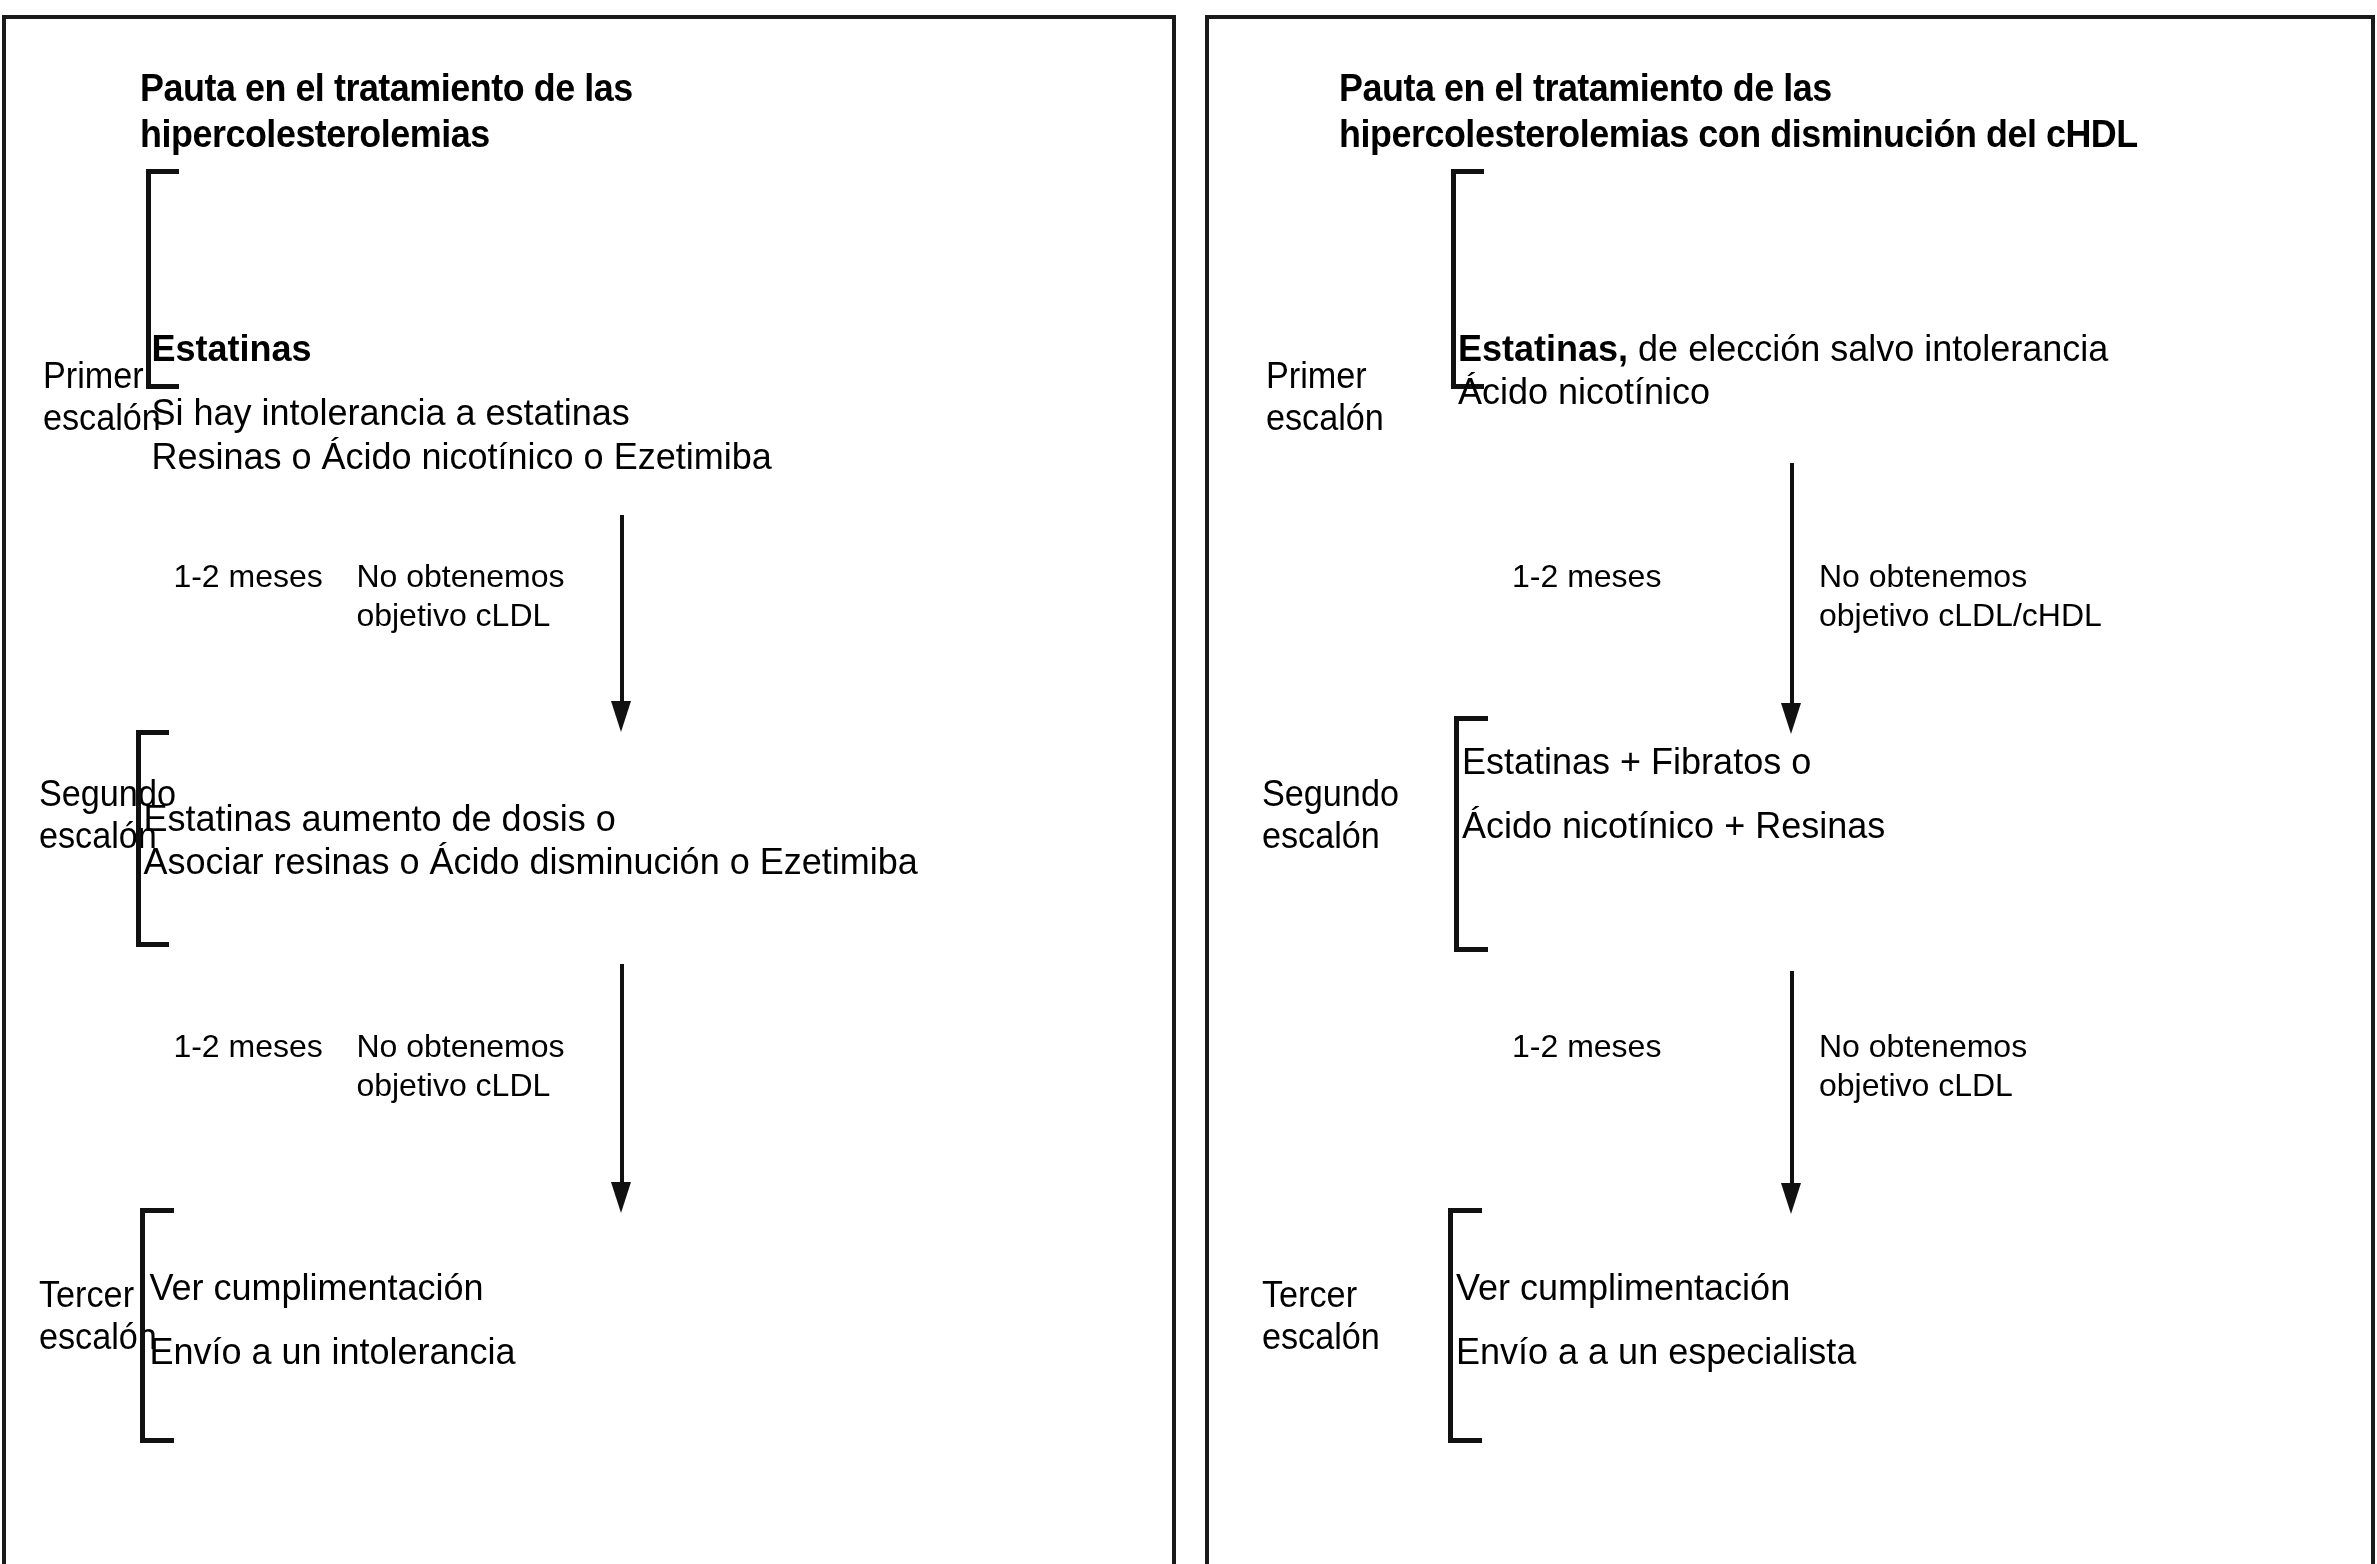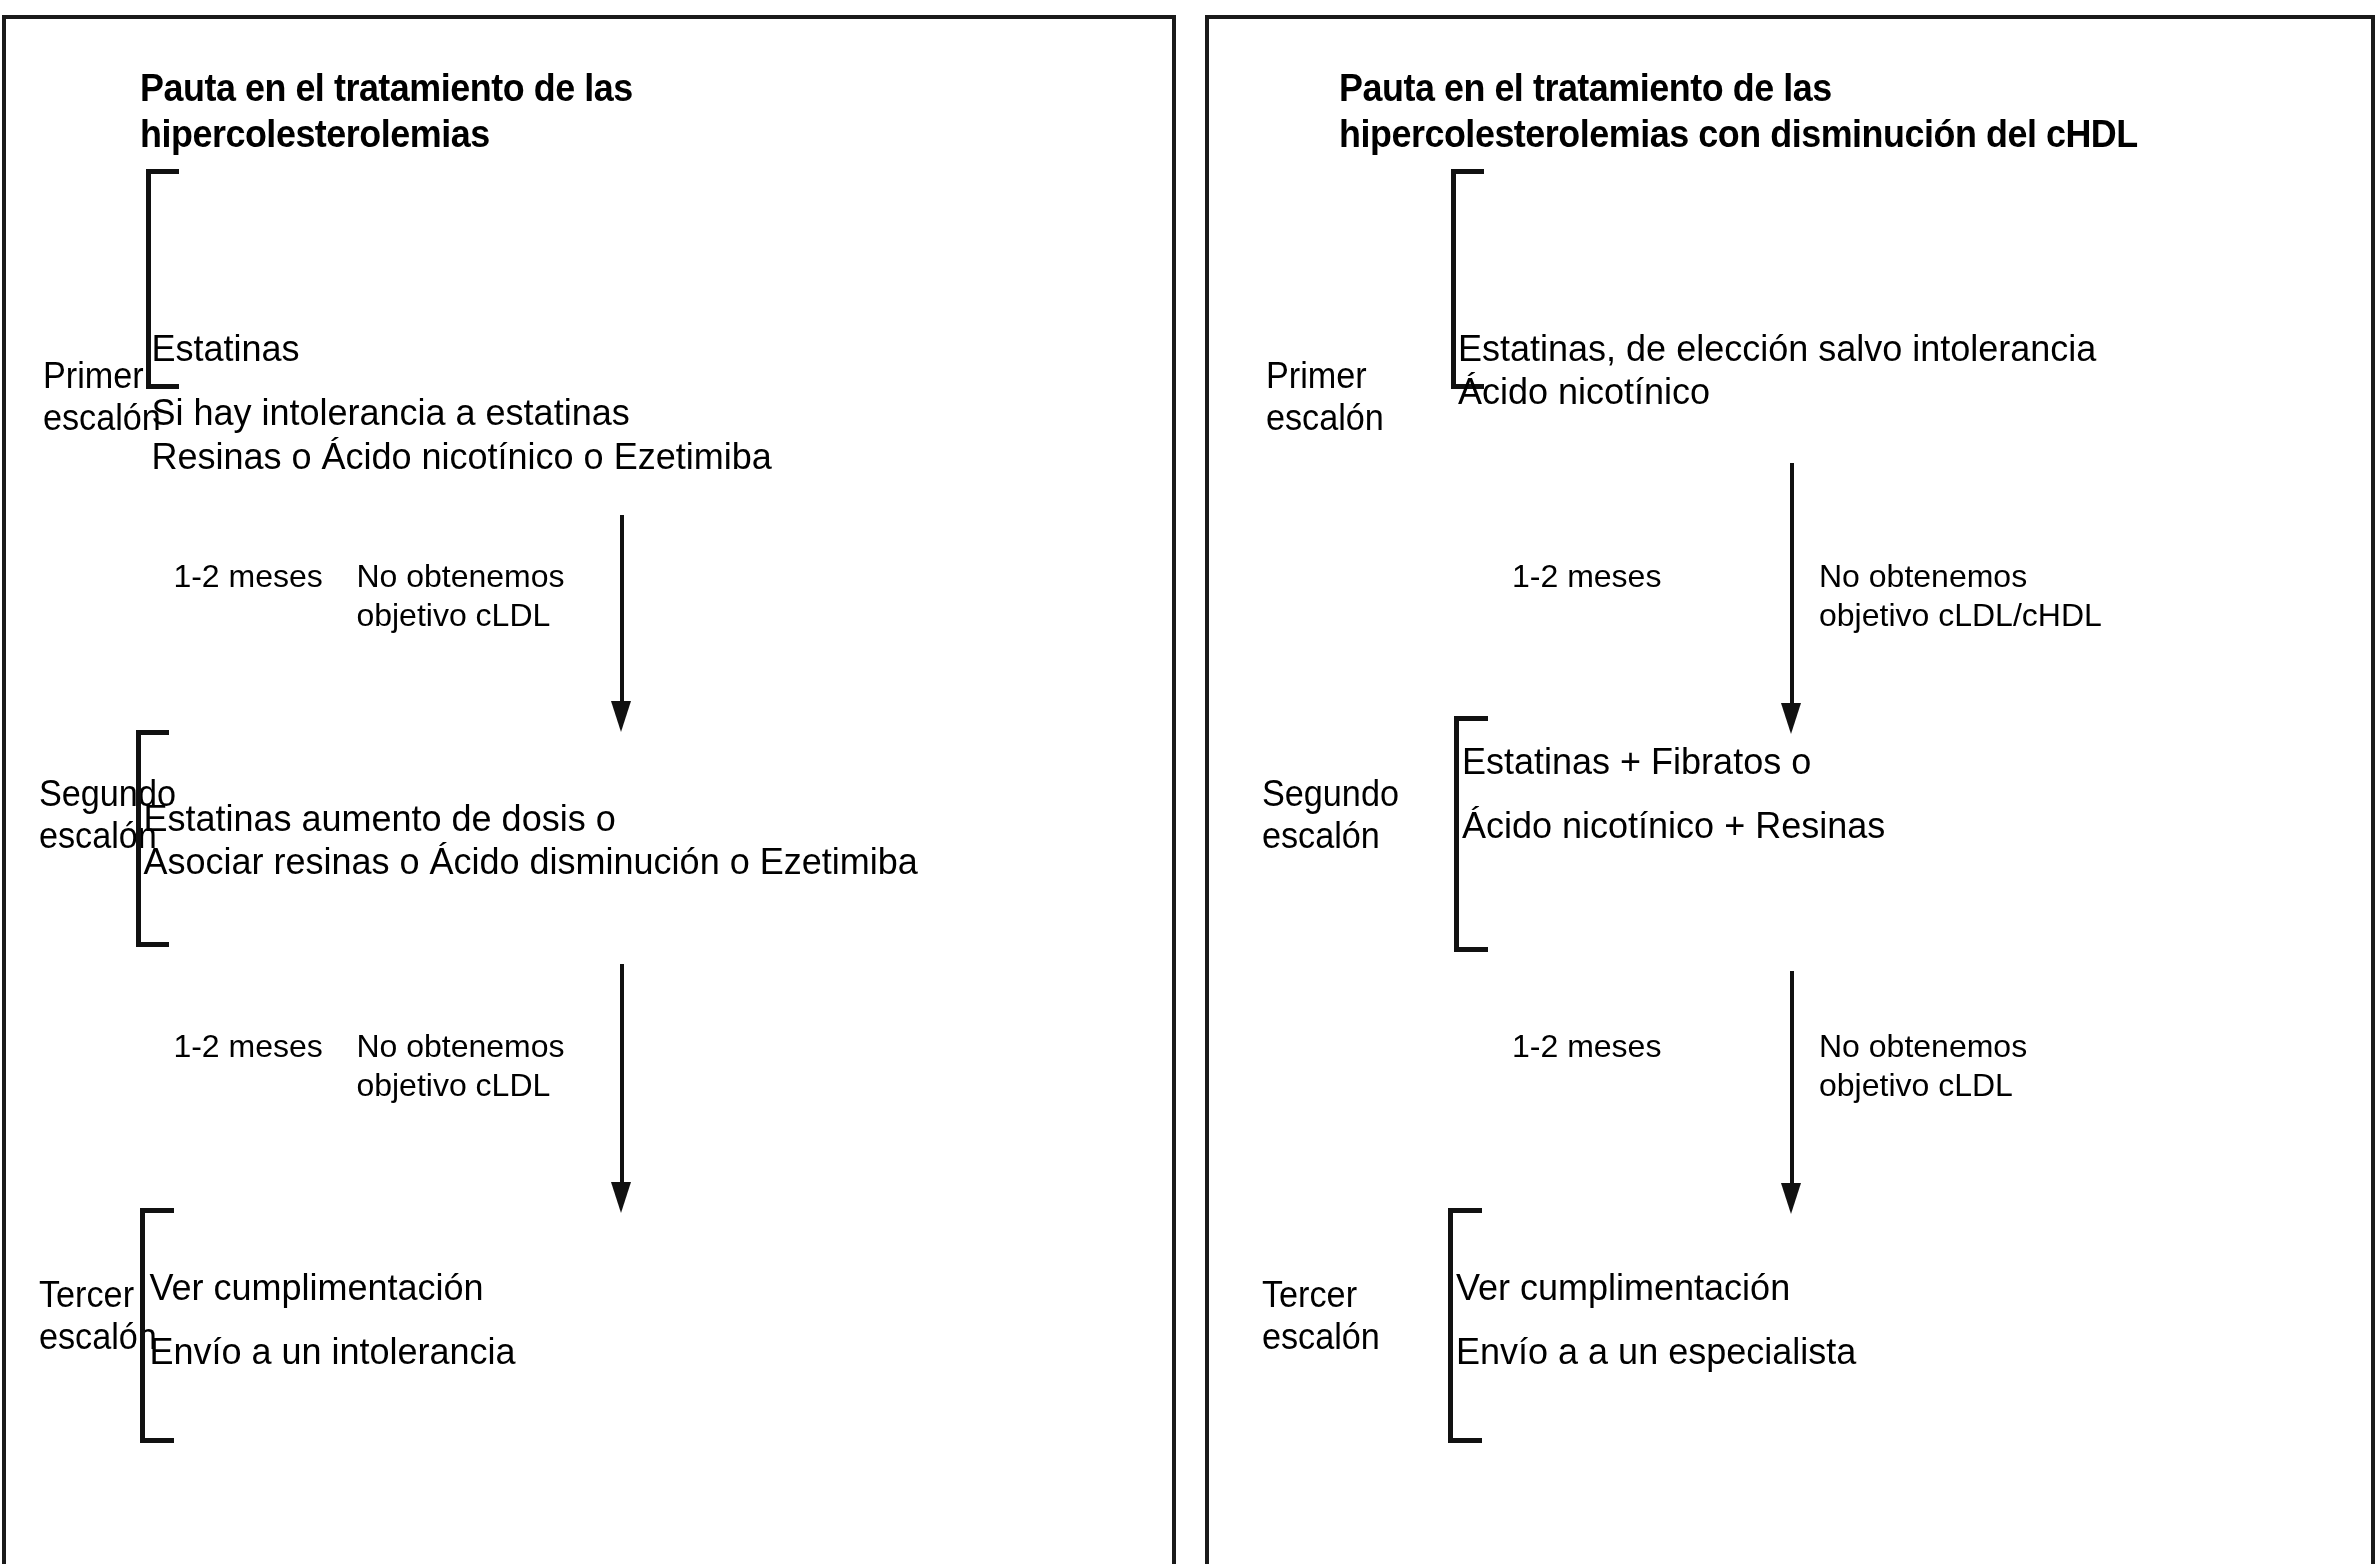--- a/index.html
+++ b/index.html
@@ -70,21 +70,21 @@
   }
 
   
   .step-content {
     position: absolute;
     font-size: 36px;
     line-height: 1.20;
   }
   .step-content .line { white-space: nowrap; }
   .step-content .line.spaced { margin-bottom: 21px; }
-  .step-content b { font-weight: normal; }
+  .step-content b { font-weight: bold; }
 
   
   .arrow {
     position: absolute;
     width: 21px;
   }
   .arrow .shaft {
     position: absolute;
     left: 9px;
     top: 0;

